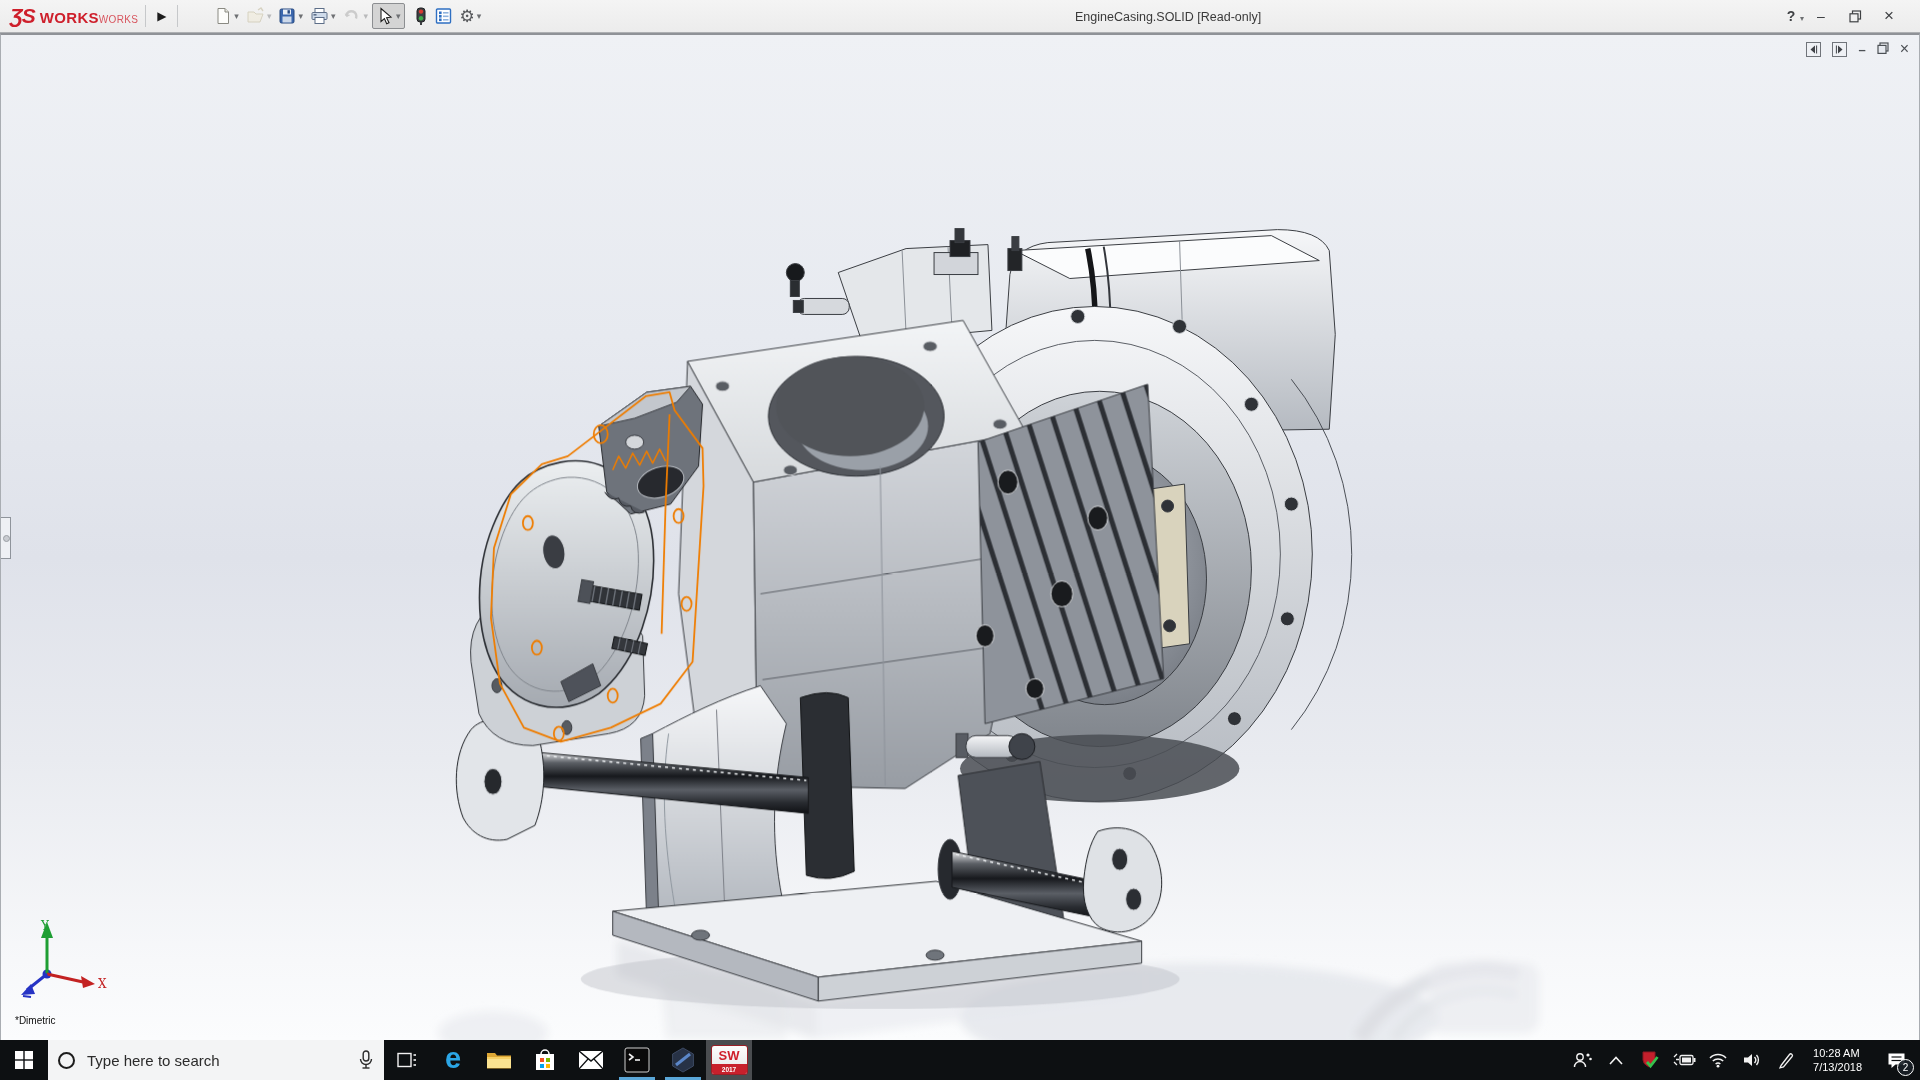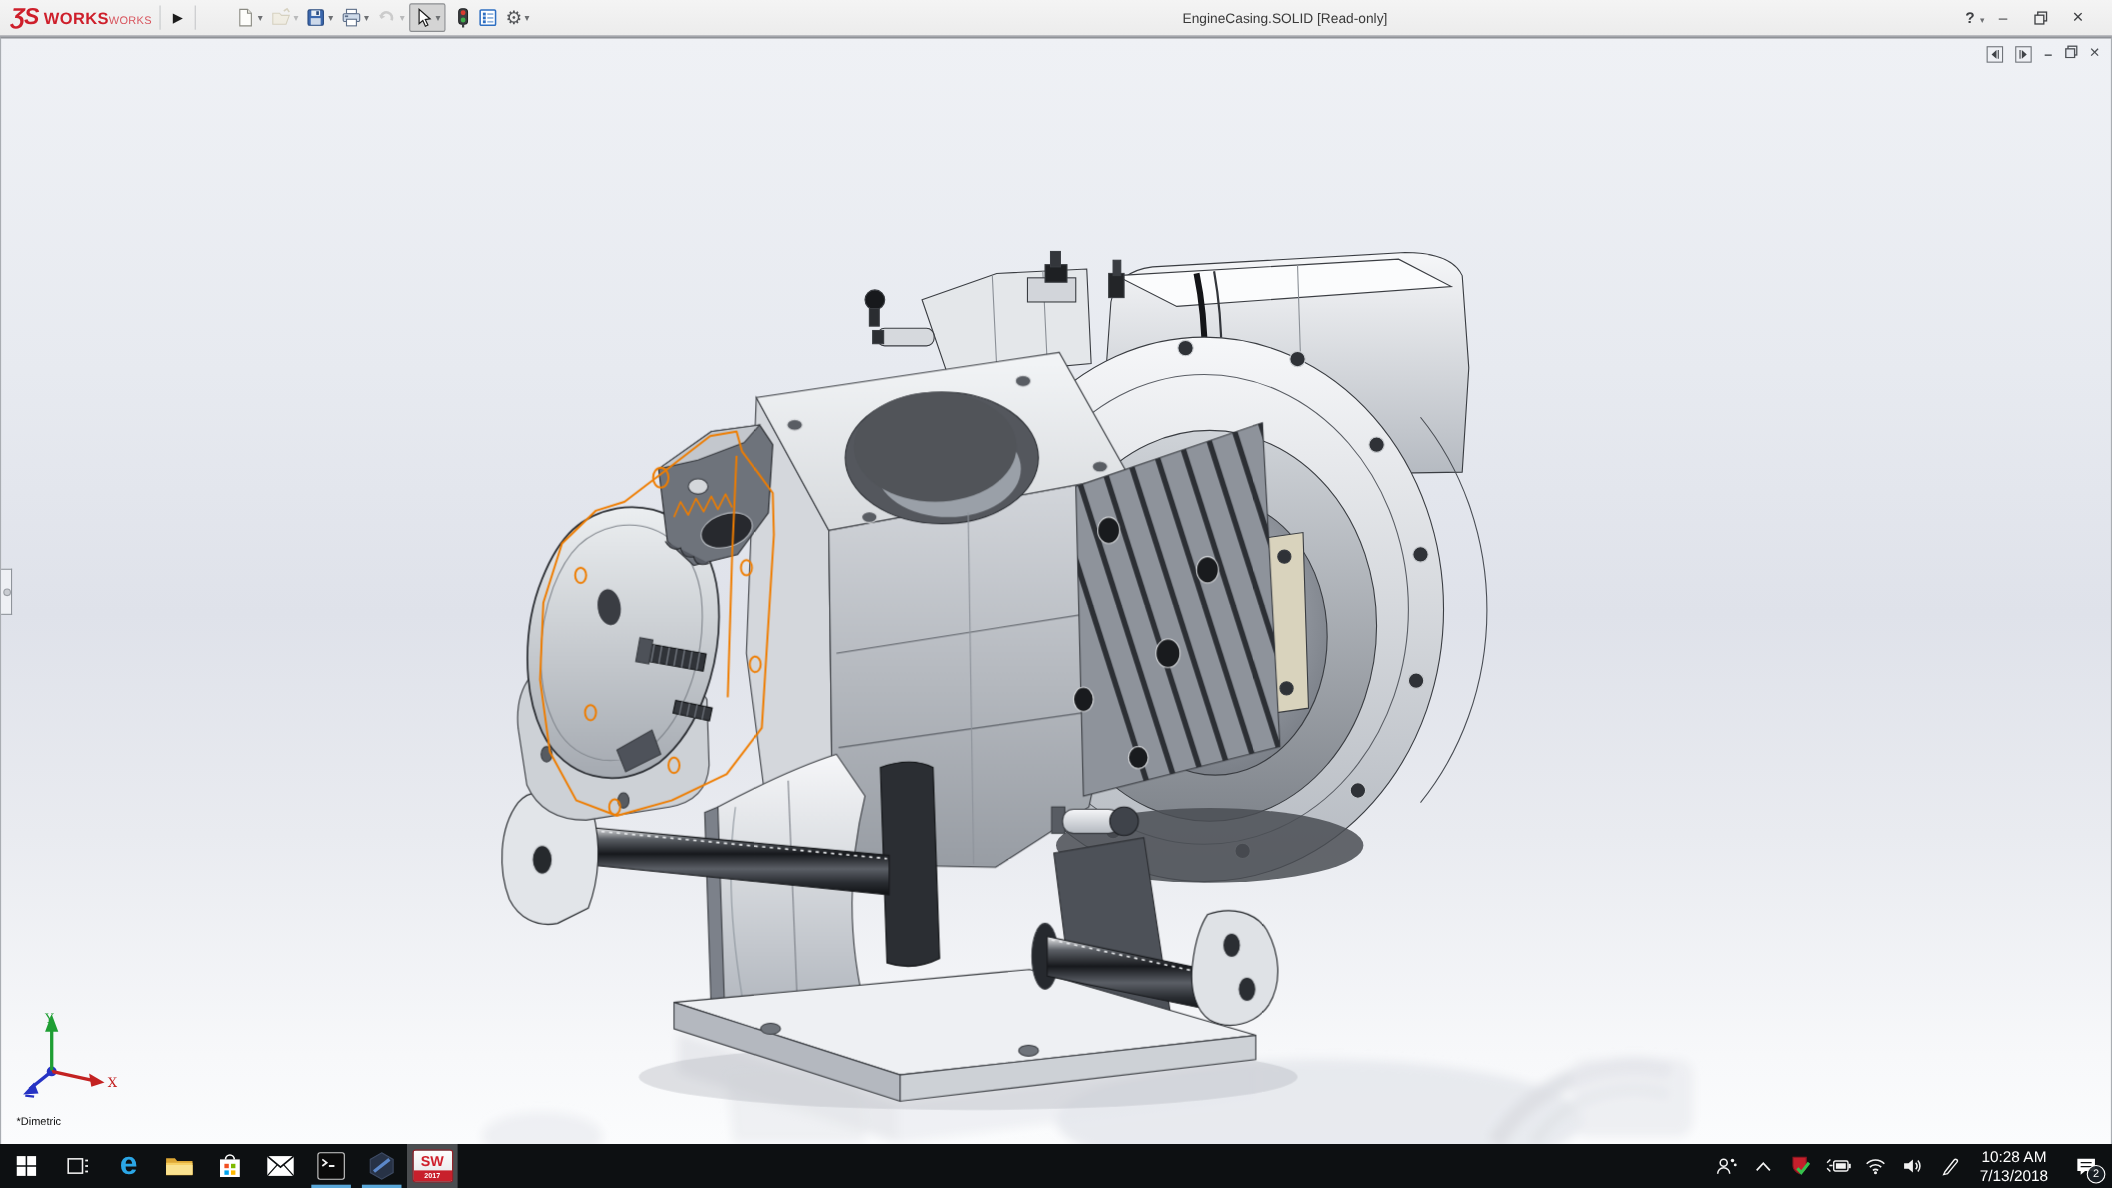--- a/index.html
+++ b/index.html
@@ -60,21 +60,21 @@
   .tb-app.active { background:#4a4d50; }
   .edge-glyph { font-size:29px; font-weight:bold; color:#2ba6e6; line-height:1; margin-top:-3px; }
   .sw-icon { width:37px; height:30px; border-radius:3px; background:linear-gradient(#fdfdfd,#e3e4e6); overflow:hidden;
     display:flex; flex-direction:column; border:1px solid #9b1f27; }
   .sw-top { flex:1; display:flex; align-items:center; justify-content:center;
     font-weight:bold; font-size:13px; color:#cf1f2b; letter-spacing:0; }
   .sw-year { height:10px; background:#c8202c; color:#fff; font-size:6.5px; font-weight:bold;
     display:flex; align-items:center; justify-content:center; }
   .tray { margin-left:auto; display:flex; align-items:center; gap:8px; padding-right:4px; }
   .tray-ic { width:26px; height:40px; display:flex; align-items:center; justify-content:center; cursor:pointer; }
-  .clock { text-align:center; color:#fff; font-size:14px; line-height:1.3; padding:0 6px; cursor:pointer; }
+  .clock { text-align:left; color:#fff; font-size:11px; line-height:1.3; padding:0 6px; cursor:pointer; }
   .action-center { position:relative; width:40px; height:40px; display:flex; align-items:center; justify-content:center; cursor:pointer; }
   .ac-badge { position:absolute; right:2px; bottom:4px; width:17px; height:17px; border-radius:50%;
     background:rgba(25,32,38,.92); border:1.5px solid #fff; color:#fff; font-size:10px;
     display:flex; align-items:center; justify-content:center; }
 </style>
 </head>
 <body>
 
 <div class="titlebar">
   <div class="brand">
@@ -447,20 +447,30 @@
 <div class="taskbar">
   <div class="start-btn">
     <svg width="18" height="18" viewBox="0 0 18 18">
       <rect x="0" y="0" width="8.3" height="8.3" fill="#fff"></rect>
         <rect x="9.7" y="0" width="8.3" height="8.3" fill="#fff"></rect>
       <rect x="0" y="9.7" width="8.3" height="8.3" fill="#fff"></rect>
         <rect x="9.7" y="9.7" width="8.3" height="8.3" fill="#fff"></rect>
     </svg>
   </div>
 
+  <div class="search-box">
+    <div class="cortana-ring"></div>
+    <input type="text" placeholder="Type here to search" style="">
+    <svg width="16" height="20" viewBox="0 0 16 20">
+      <rect x="5.2" y="1" width="5.6" height="10" rx="2.8" fill="none" stroke="#2b2b2b" stroke-width="1.4"></rect>
+      <path d="M2.5,9 a5.5,5.5 0 0 0 11,0" fill="none" stroke="#2b2b2b" stroke-width="1.4"></path>
+      <line x1="8" y1="14.5" x2="8" y2="18" stroke="#2b2b2b" stroke-width="1.4"></line>
+      <line x1="4.5" y1="18" x2="11.5" y2="18" stroke="#2b2b2b" stroke-width="1.4"></line>
+    </svg>
+  </div>
 
   <div class="tb-icons">
     <div class="tb-app">
       <svg width="20" height="18" viewBox="0 0 20 18">
         <rect x="1" y="2.5" width="13" height="13" fill="none" stroke="#f2f2f2" stroke-width="1.4"></rect>
         <line x1="16.5" y1="4" x2="19" y2="4" stroke="#f2f2f2" stroke-width="1.6"></line>
         <line x1="16.5" y1="9" x2="19" y2="9" stroke="#f2f2f2" stroke-width="1.6"></line>
         <line x1="16.5" y1="14" x2="19" y2="14" stroke="#f2f2f2" stroke-width="1.6"></line>
       </svg>
     </div>

